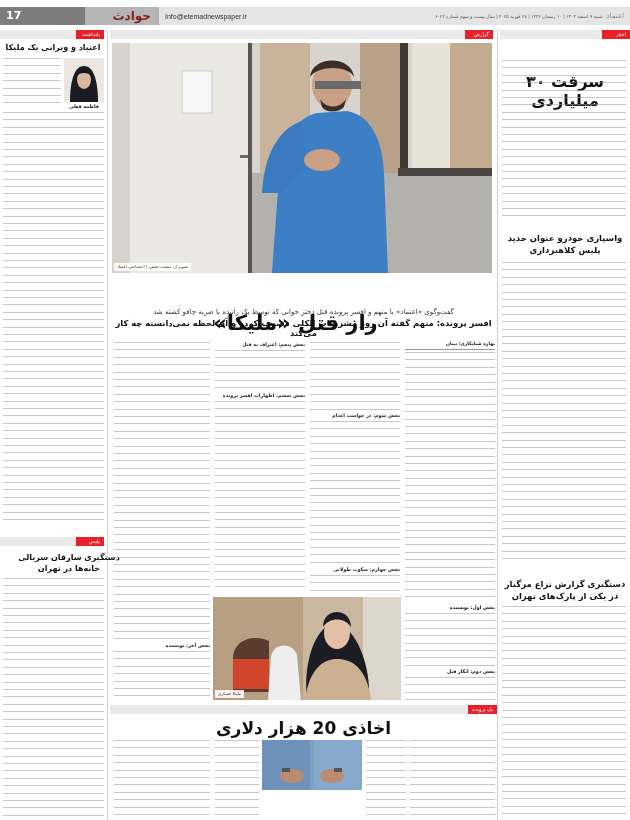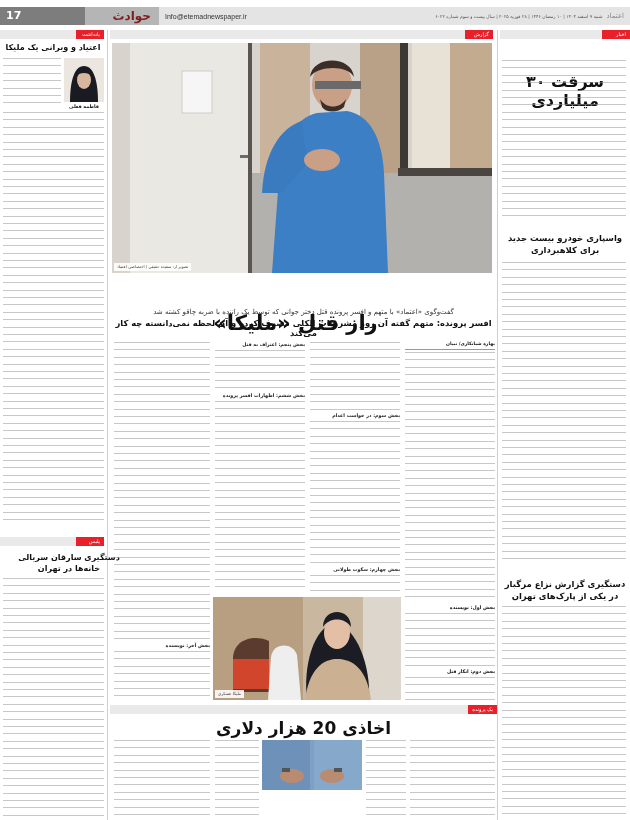--- a/index.html
+++ b/index.html
@@ -60,21 +60,21 @@
 
 <div class="vline" style="left:107px; top:30px; height:790px;"></div>
 <div class="vline" style="left:497px; top:30px; height:790px;"></div>
 
 <section>
   <h2 class="hl" style="top:44px; left:502px; width:126px; font-size:16px;margin-top:28px;">سرقت ۳۰ میلیاردی</h2>
   <div class="body-text lines" style="top:60px; left:502px; width:124px; height:160px;">
     <span style="opacity:0;">دم کلانتر چهارم پلیس پیشگیری پایتخت از دستگیری یک سارق طلا و جواهرات کارگاه محل کار خود سرقت کرده بود خبر داد. متهم برای سرقت از محل کار خود با استفاده از شرایط مناسب اقدام به سرقت کرده بود. کلانتری ۱۰۹ پس از دستگیری متهم محل سرقت را شناسایی کرد...</span>
   </div>
 
-  <h2 class="hl" style="top:232px; left:502px; width:126px; font-size:8.5px; line-height:12px;">واسپاری خودرو بیست جدید برای کلاهبرداری</h2>
+  <h2 class="hl" style="top:232px; left:502px; width:126px; font-size:8.5px; line-height:12px;">واسپاری خودرو عنوان جدید پلیس کلاهبرداری</h2>
   <div class="body-text lines" style="top:262px; left:502px; width:124px; height:300px;">
     <span style="opacity:0;">معاون مبارزه با جعل و کلاهبرداری پلیس آگاهی فراجا با تشریح شیوه جدید کلاهبرداری تحت عنوان واسپاری خودرو هشدار داد. کلاهبرداران با دریافت وجه از شهروندان و وعده تحویل خودرو اقدام به فرار می‌کنند...</span>
   </div>
 
   <h2 class="hl" style="top:578px; left:502px; width:126px; font-size:8.5px; line-height:12px;">دستگیری گزارش نزاع مرگبار در یکی از پارک‌های تهران</h2>
   <div class="body-text lines" style="top:606px; left:502px; width:124px; height:212px;">
     <span style="opacity:0;">معاون مبارزه با جرایم جنایی پلیس آگاهی تهران بزرگ از دستگیری عاملان نزاع مرگبار در یکی از پارک‌های غرب تهران خبر داد. در پی اعلام خبر وقوع نزاع در پارکی، ماموران به محل اعزام شدند...</span>
   </div>
 </section>
 

